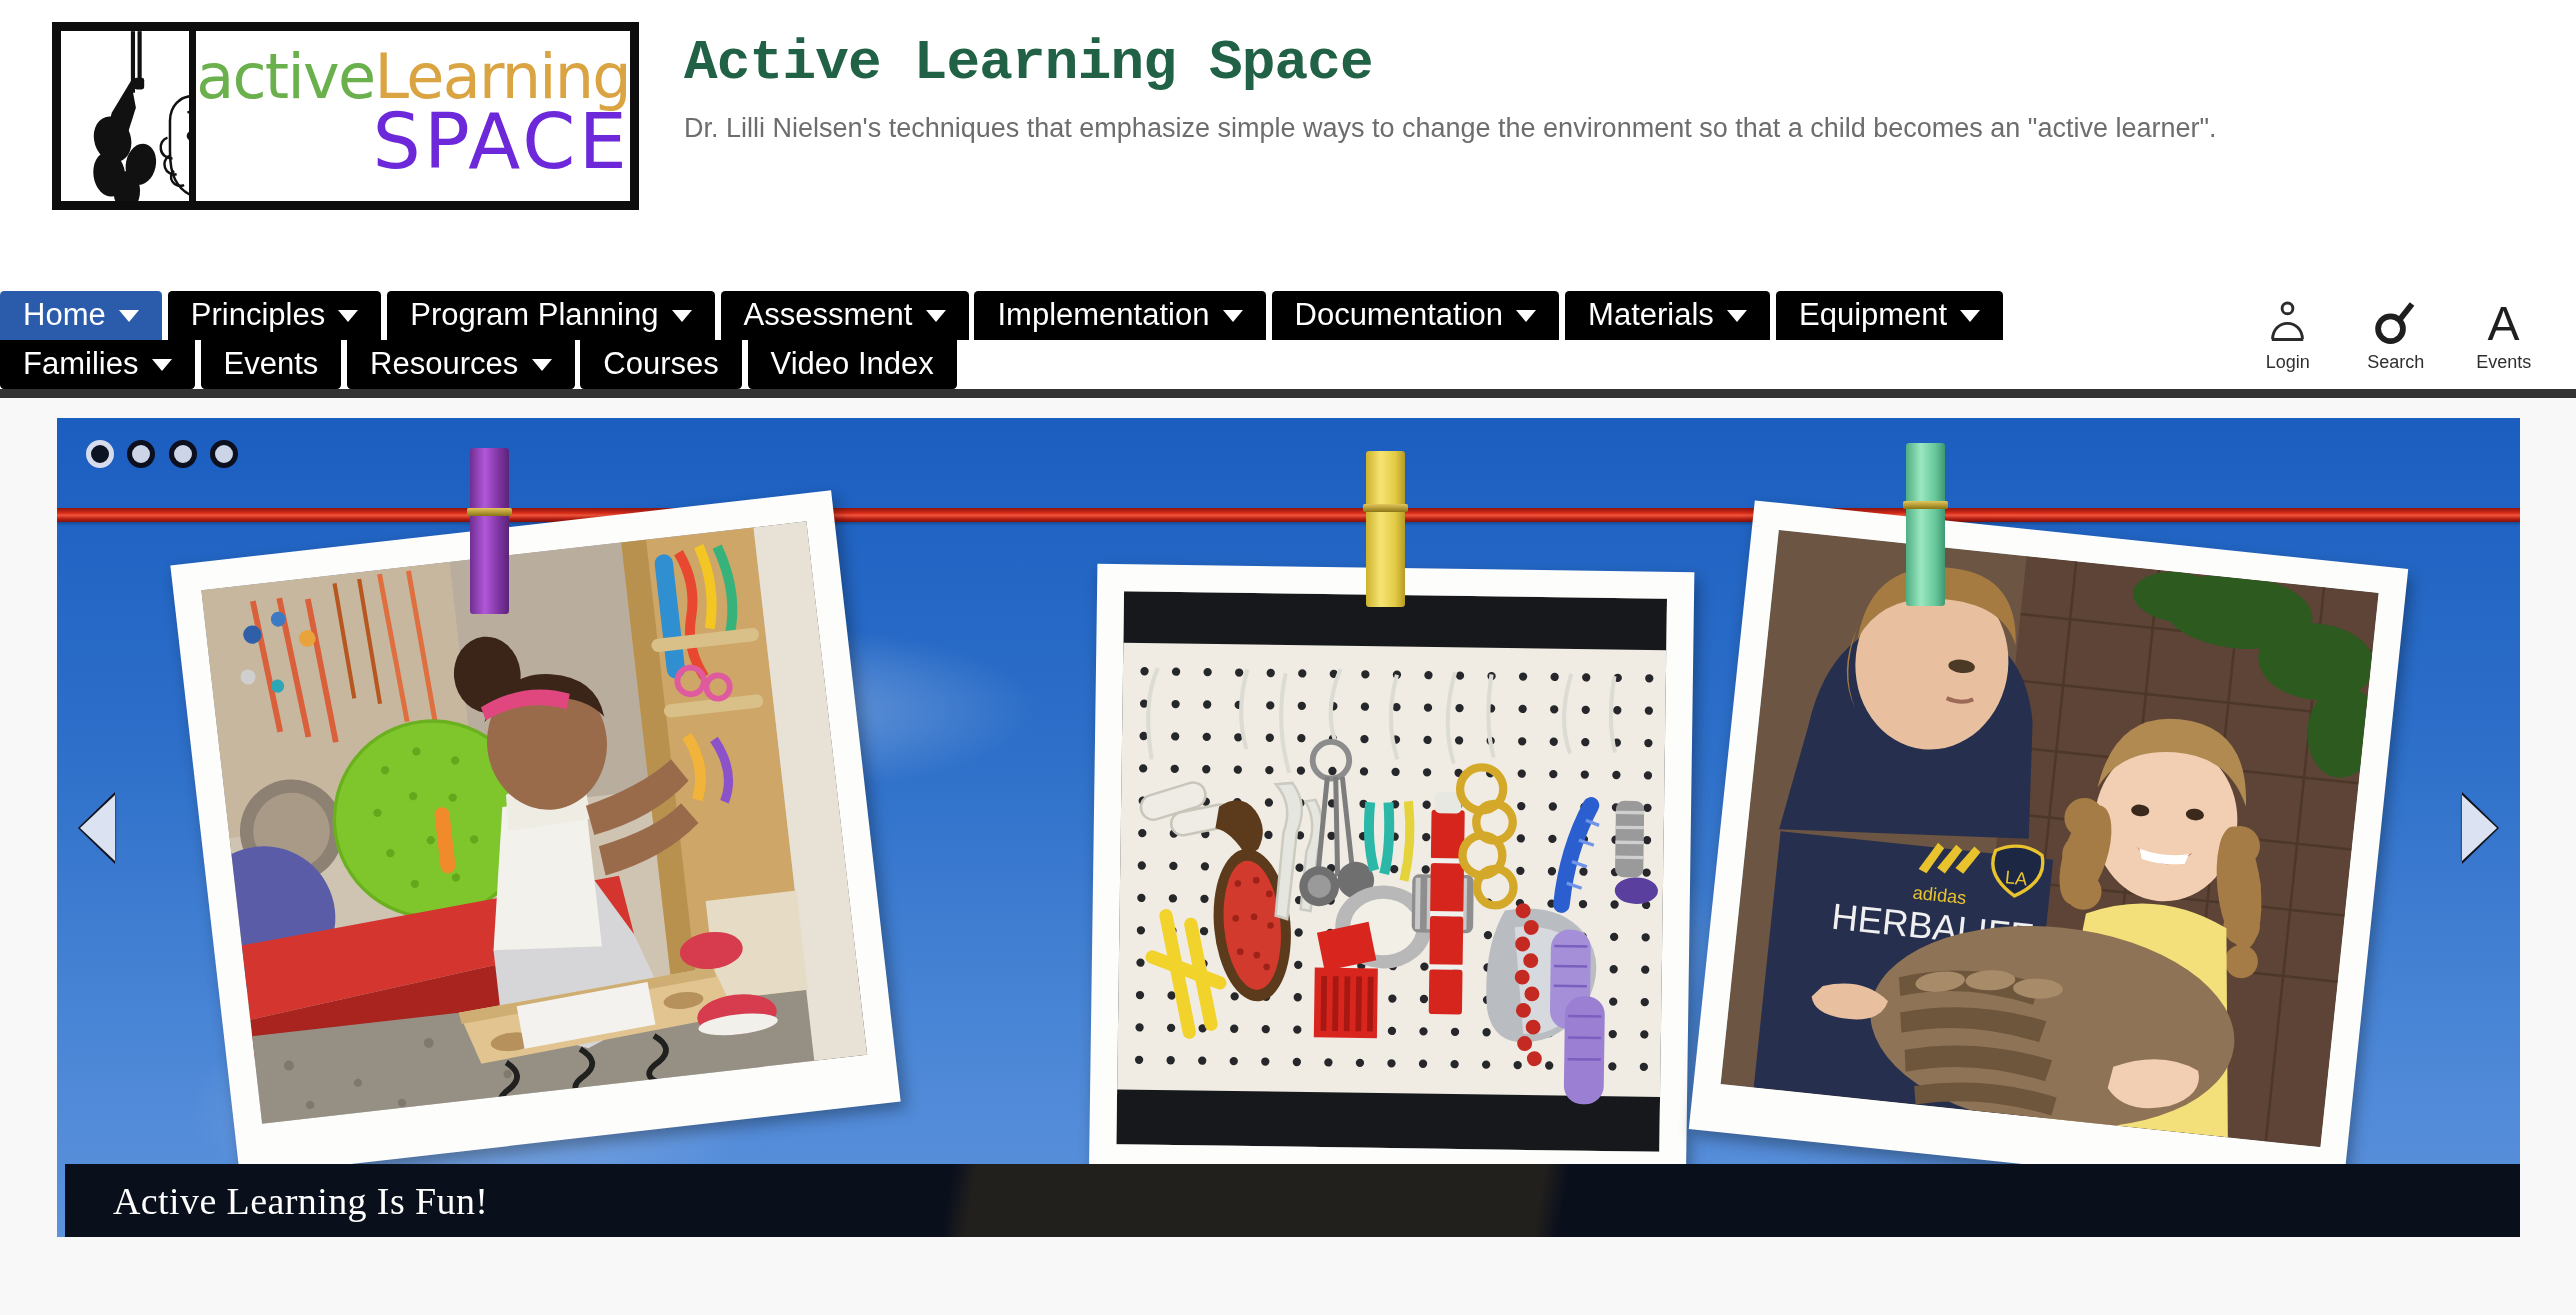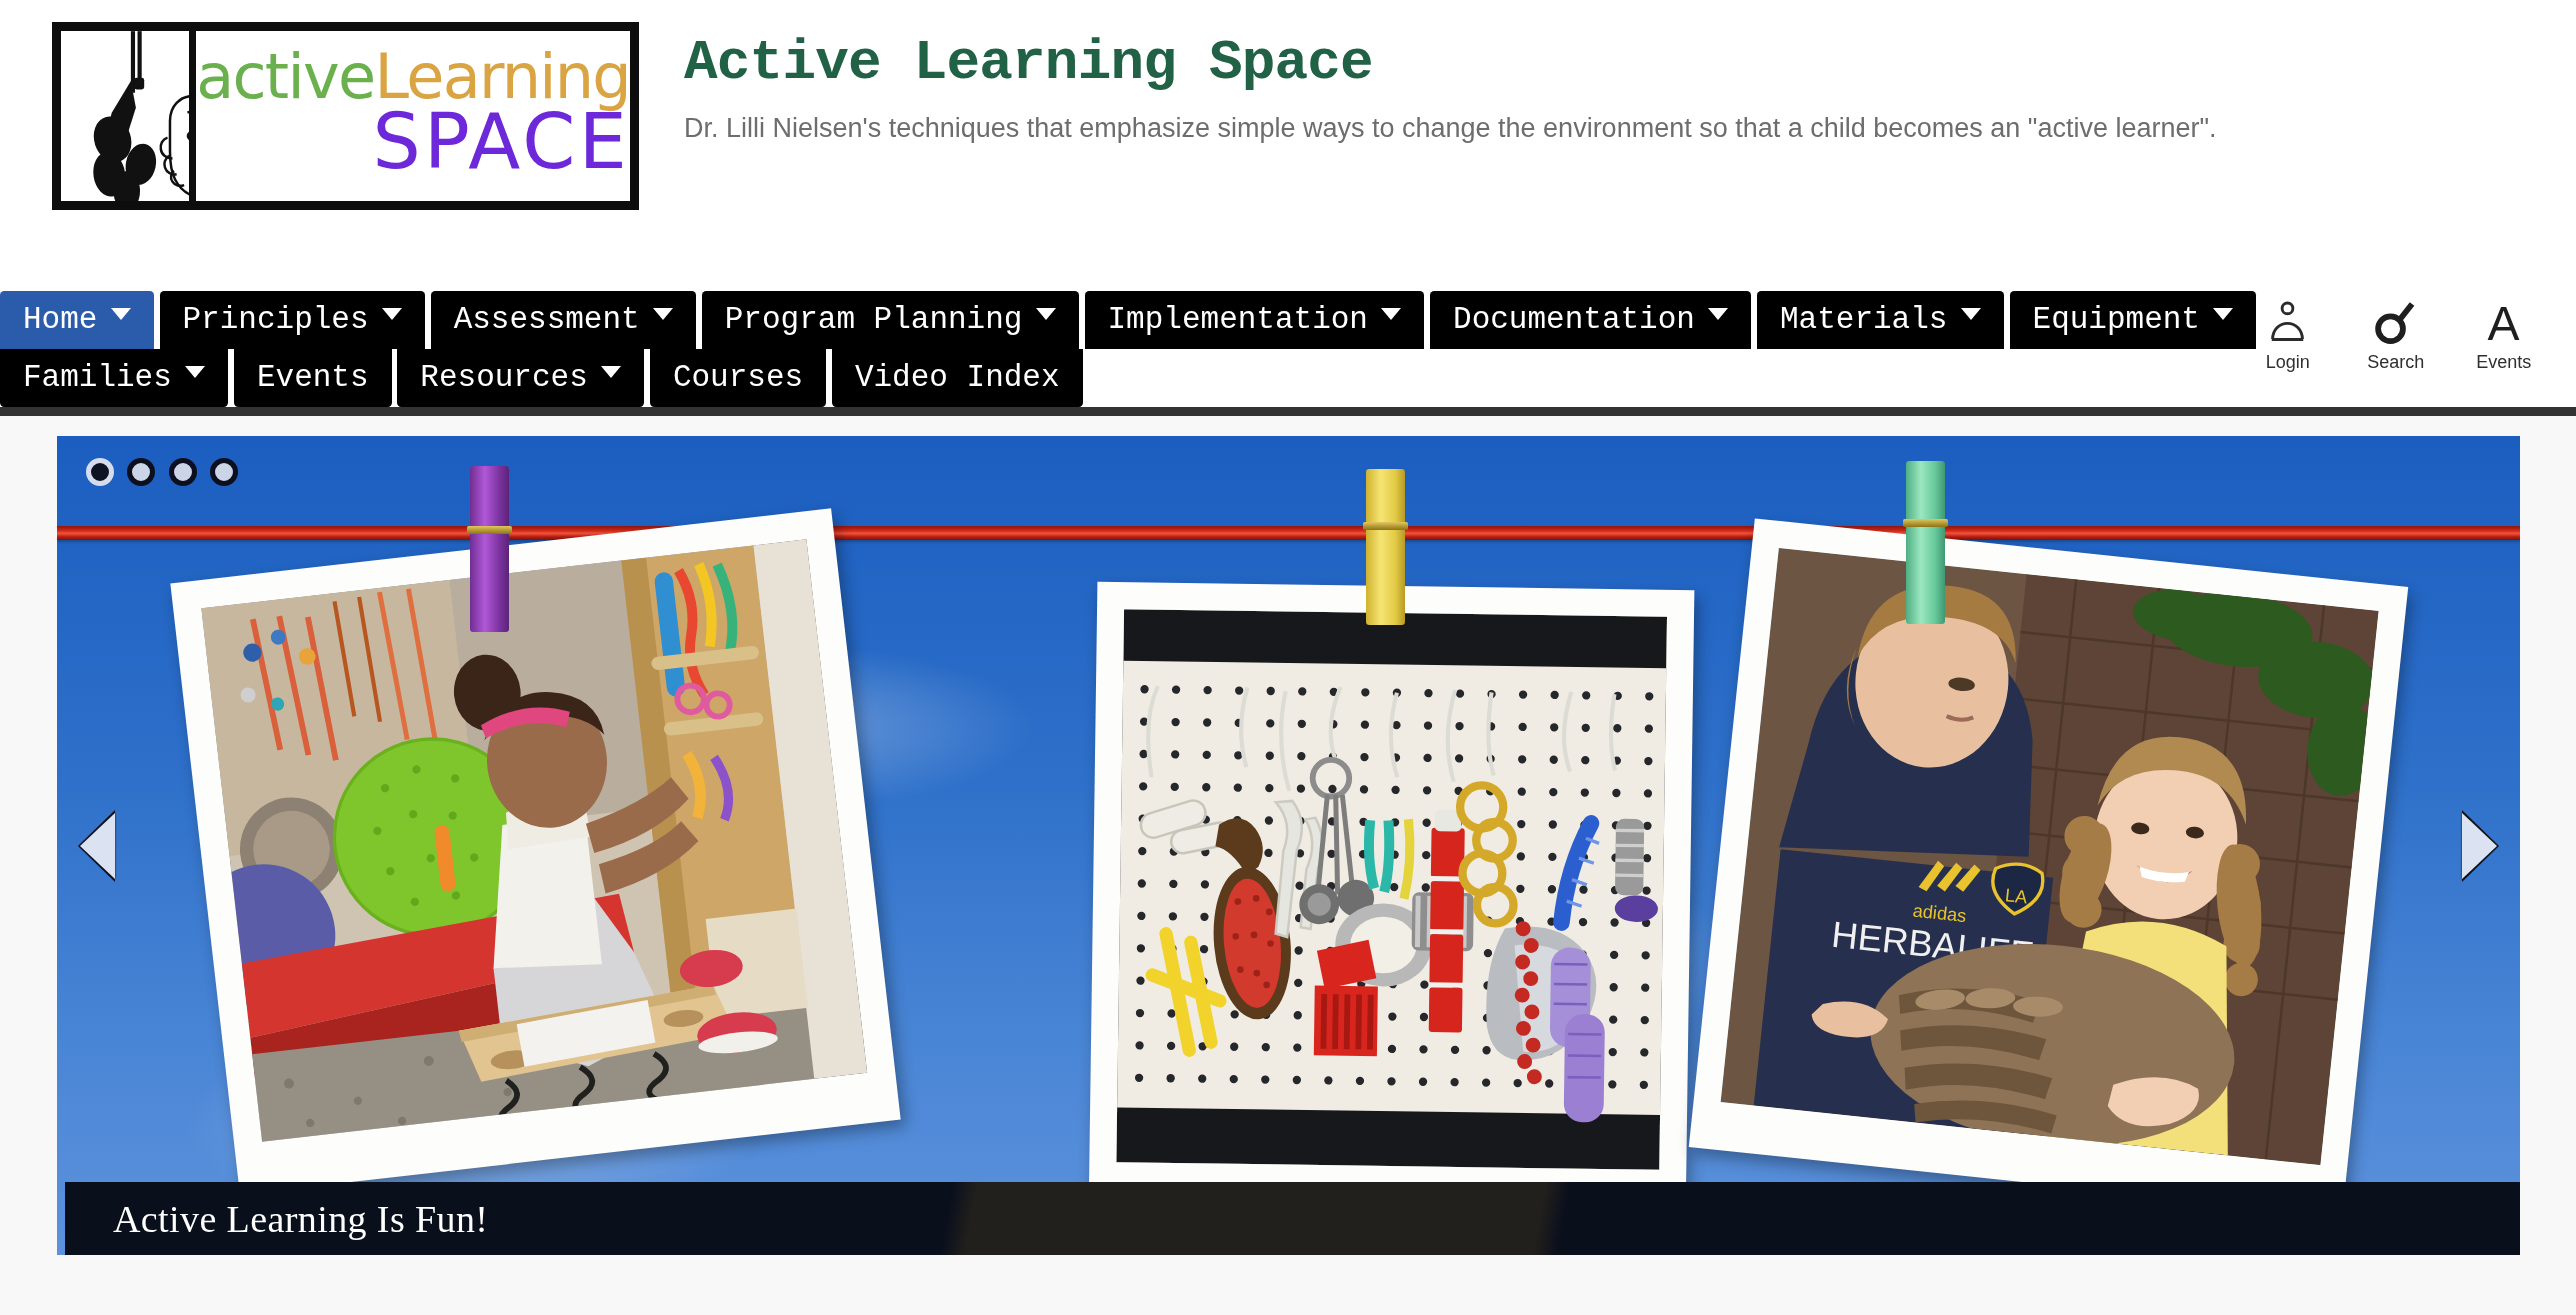--- a/index.html
+++ b/index.html
@@ -86,27 +86,26 @@
   .nav-rows { display: flex; flex-direction: column; align-items: flex-start; }
   .nav-row { display: flex; align-items: stretch; }
   .nav-item {
     background: #000000;
     color: #ffffff;
     font-size: 31px;
     line-height: 1;
     padding: 13.3px 23px 15px 23px;
     margin-right: 5.8px;
     display: flex;
-    align-items: flex-start;
+    align-items: center;
     gap: 13.3px;
     white-space: nowrap;
     border-radius: 4.2px 4.2px 0 0;
-    height: 58px;
+    height: 49px;
     cursor: pointer;
-    font-family: Liberation Mono, monospace;
   }
   .nav-row + .nav-row .nav-item { border-radius: 0 0 4.2px 4.2px; }
   .nav-item.active { background: #2b5cab; }
   .caret {
     width: 0; height: 0;
     border-left: 10.8px solid transparent;
     border-right: 10.8px solid transparent;
     border-top: 12.5px solid #ffffff;
     display: inline-block;
     margin-top: 3.3px;
@@ -294,25 +293,25 @@
     <div class="nav-row" id="nav-row-1">
         <div class="nav-item active">
           <span>Home</span>
           <span class="caret"></span>
         </div>
         <div class="nav-item">
           <span>Principles</span>
           <span class="caret"></span>
         </div>
         <div class="nav-item">
+          <span>Program Planning</span>
+          <span class="caret"></span>
+        </div>
+        <div class="nav-item">
           <span>Assessment</span>
-          <span class="caret"></span>
-        </div>
-        <div class="nav-item">
-          <span>Program Planning</span>
           <span class="caret"></span>
         </div>
         <div class="nav-item">
           <span>Implementation</span>
           <span class="caret"></span>
         </div>
         <div class="nav-item">
           <span>Documentation</span>
           <span class="caret"></span>
         </div>

